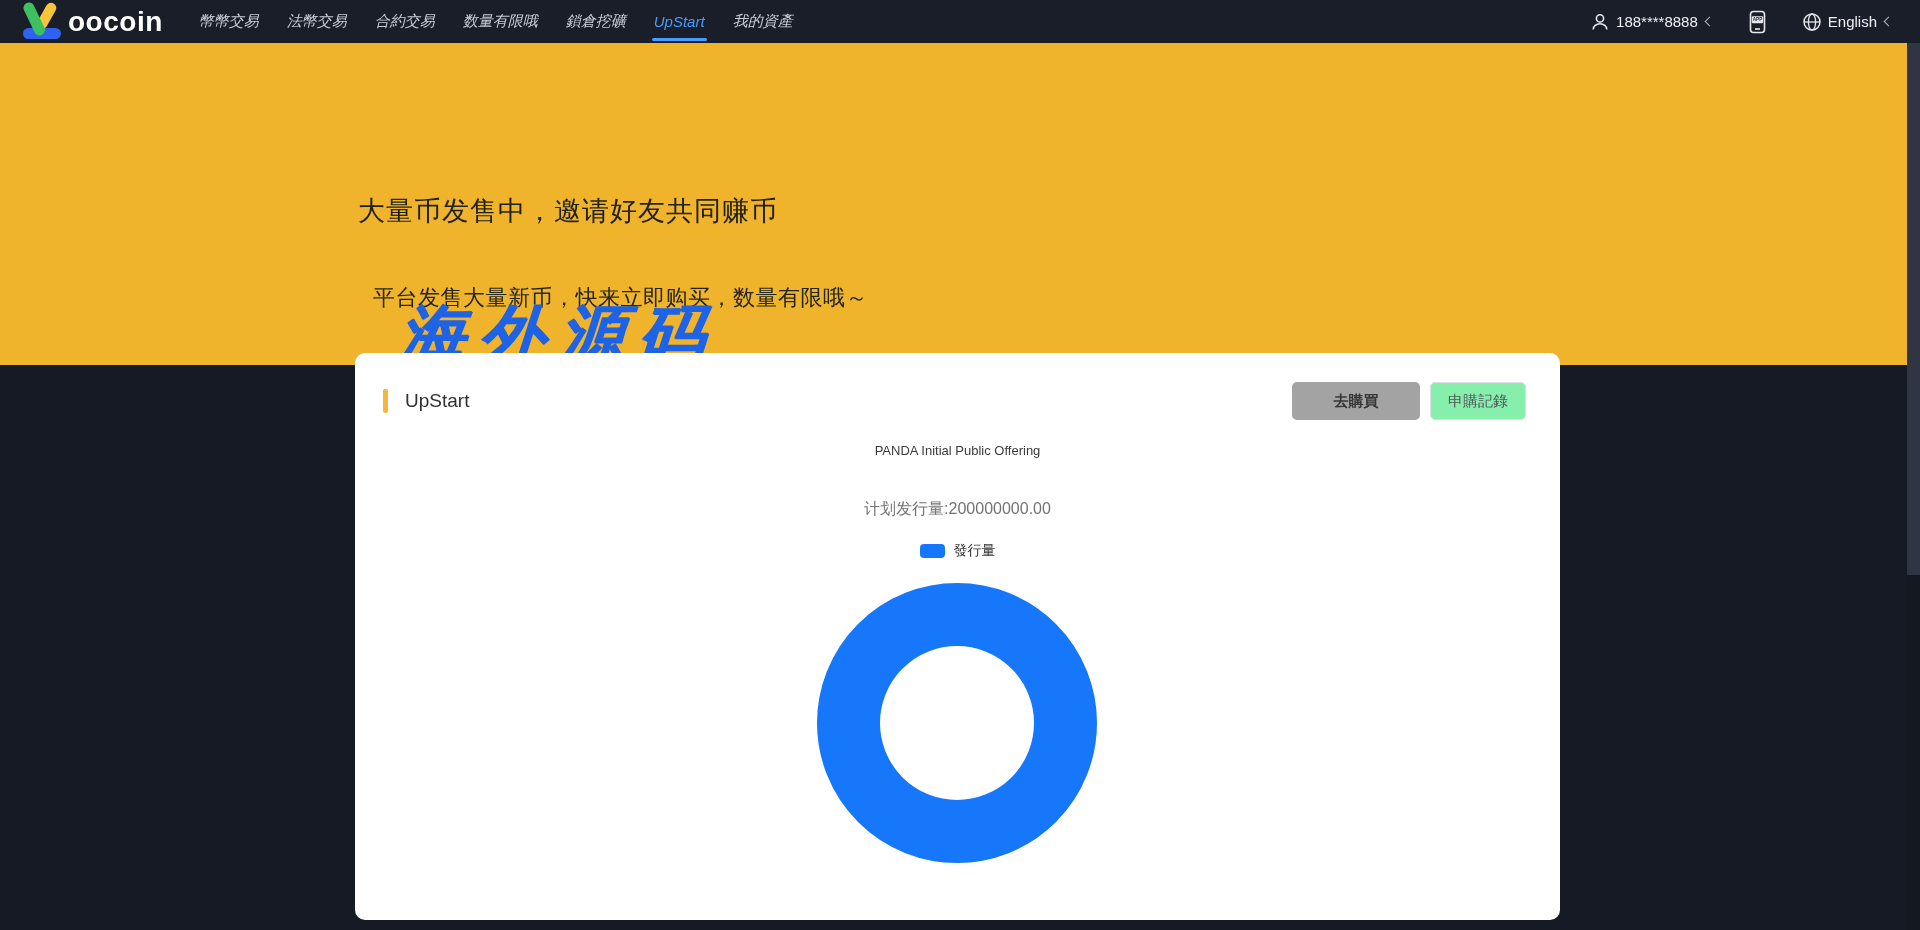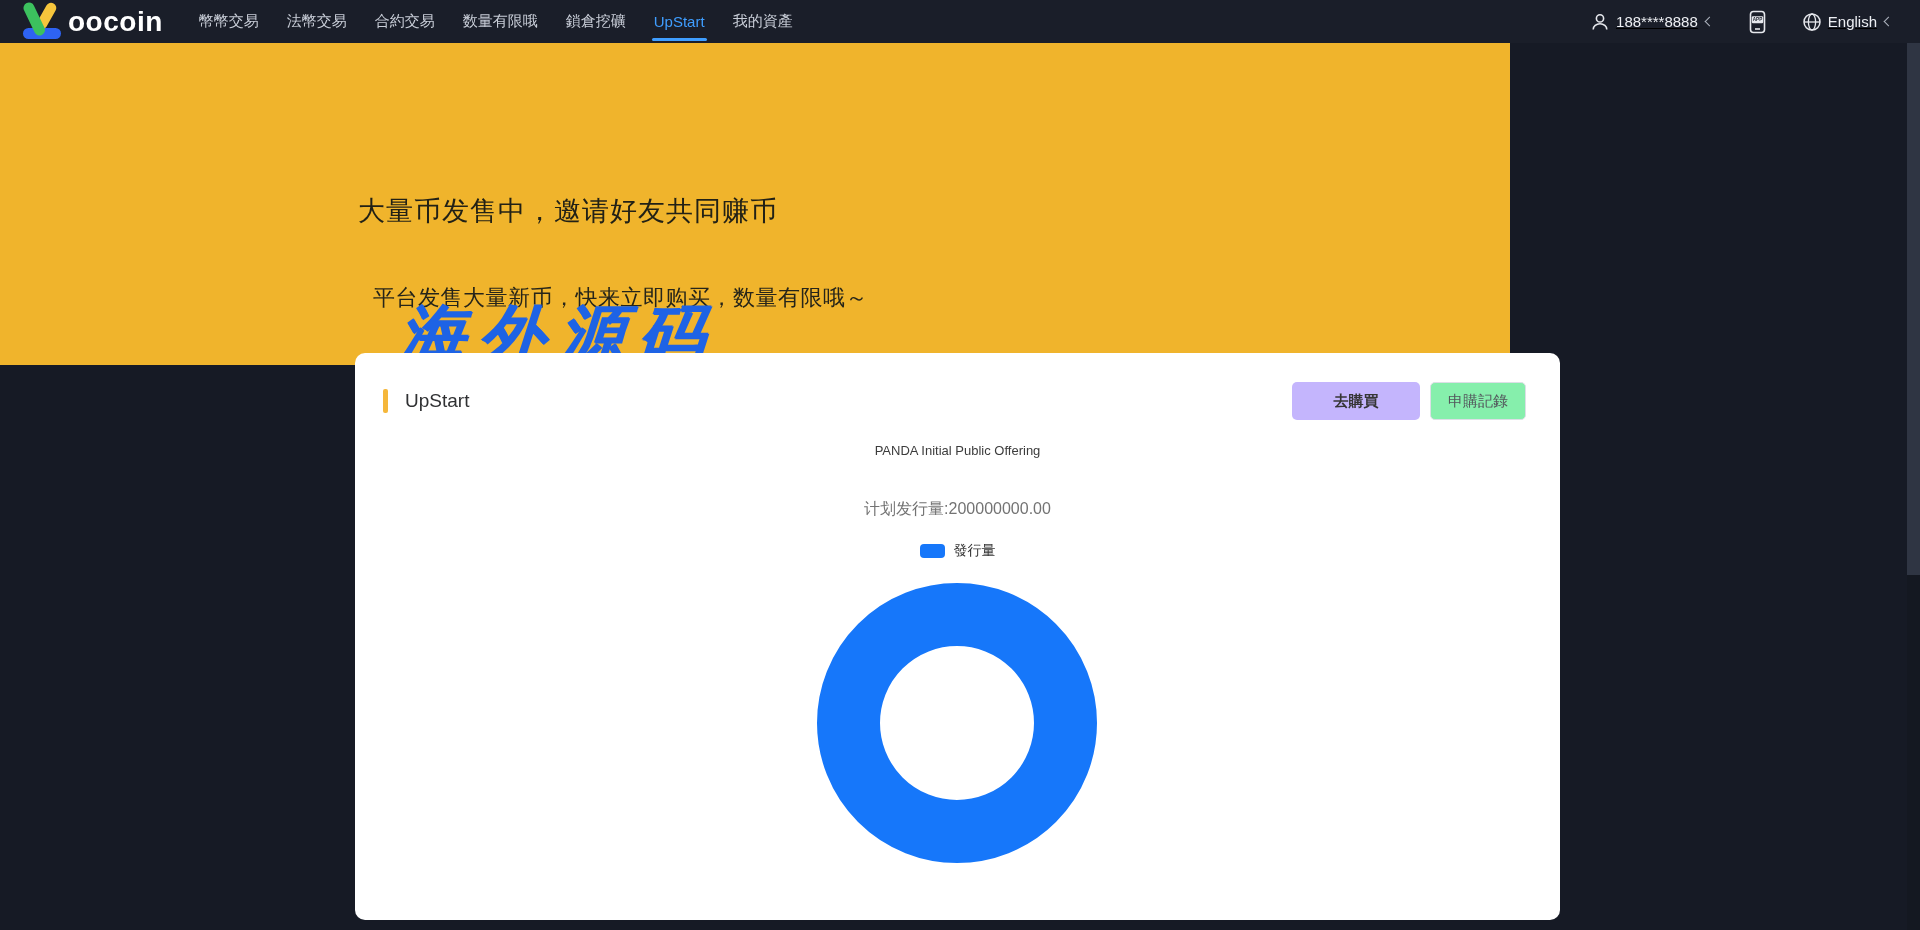--- a/index.html
+++ b/index.html
@@ -7,51 +7,51 @@
   body { font-family:"Liberation Sans","DejaVu Sans",sans-serif; background:#161A25; }
   #app { position:relative; width:1920px; height:930px; overflow:hidden; }
 
   
   .navbar { position:absolute; left:0; top:0; width:1920px; height:43px;
             background:#1A1E29; display:flex; align-items:center; padding:0 28px 0 18px; z-index:30; }
   .logo { display:flex; align-items:center; cursor:pointer; margin-right:22px; }
   .logo-text { color:#ffffff; font-size:28px; font-weight:800; letter-spacing:.5px; margin-left:4px; line-height:43px; }
   .nav-items { display:flex; align-items:stretch; height:43px; }
   .nav-item { position:relative; display:flex; align-items:center; padding:12px 10px; margin:0 4px;
-              color:#C9CED8; font-size:15px; cursor:pointer; white-space:nowrap; }
+              color:#C9CED8; font-size:15px; cursor:pointer; white-space:nowrap;font-style:italic; }
   .nav-item.active { color:#3F9EFF; }
   .nav-item.active::after { content:''; position:absolute; left:8px; right:8px; bottom:2px; height:3px;
                             background:#3F9EFF; border-radius:2px; }
   .nav-right { margin-left:auto; display:flex; align-items:center; gap:13px; }
-  .user-group, .lang-group { display:flex; align-items:center; gap:6px; cursor:pointer;text-decoration:underline; }
+  .user-group, .lang-group { display:flex; align-items:center; gap:6px; cursor:pointer; }
   .nav-right .txt { color:#EDEFF3; font-size:15px; }
   .chev { width:7px; height:7px; border-left:1.6px solid #AEB4BF; border-bottom:1.6px solid #AEB4BF;
           transform:rotate(45deg); margin-left:2px; }
   .gap-lg { width:10px; }
 
   
-  .banner { position:absolute; left:0; top:43px; width:1510px; height:322px; background:#F0B42C; }
+  .banner { position:absolute; left:0; top:43px; width:1907px; height:322px; background:#F0B42C; }
   .banner-title { position:absolute; left:358px; top:150px; font-size:27px; color:#222116; letter-spacing:1px; }
   .banner-sub { position:absolute; left:373px; top:240px; font-size:22px; color:#26251A; letter-spacing:.5px;text-align:center; }
   .watermark { position:absolute; left:398px; top:248px; font-family:"DejaVu Serif","Liberation Serif",serif;
                font-size:66px; font-weight:bold; font-style:italic; color:#1E63E5; letter-spacing:14px;
                transform:skewX(-4deg); text-shadow:1px 1px 0 #1E63E5; white-space:nowrap; }
 
   
   .scroll-track { position:absolute; right:0; top:43px; width:13px; height:887px; background:#141821; z-index:40; }
   .scroll-thumb { position:absolute; left:0; top:0; width:13px; height:532px; background:#2F3543; cursor:pointer; }
 
   
   .card { position:absolute; left:355px; top:353px; width:1205px; height:567px; background:#ffffff;
           border-radius:10px; z-index:10; }
   .card-title-bar { position:absolute; left:28px; top:36px; width:5px; height:24px; background:#F5B73B; border-radius:2px; }
   .card-title { position:absolute; left:50px; top:36px; font-size:19px; color:#303133; line-height:24px; }
   .btn { position:absolute; top:29px; height:38px; border-radius:5px; font-size:15px; display:flex;
          align-items:center; justify-content:center; cursor:pointer; }
-  .btn-buy { left:937px; width:128px; background:#c4b5fd; color:#363636; font-weight:bold; border:none; }
+  .btn-buy { left:937px; width:128px; background:#a3a3a3; color:#363636; font-weight:bold; border:none; }
   .btn-record { left:1075px; width:96px; background:#86efac; color:#53565C; border:1px solid #DCDFE6; }
 
   
   .chart-title { position:absolute; left:0; top:90px; width:1205px; text-align:center;
                  font-size:13px; color:#3C3C3C; }
   .chart-plan { position:absolute; left:0; top:146px; width:1205px; text-align:center;
                 font-size:16px; color:#737373; }
   .chart-legend { position:absolute; left:0; top:189px; width:1205px; display:flex;
                   align-items:center; justify-content:center; gap:9px; cursor:pointer; }
   .legend-marker { width:25px; height:14px; border-radius:4px; background:#1677FA; }

